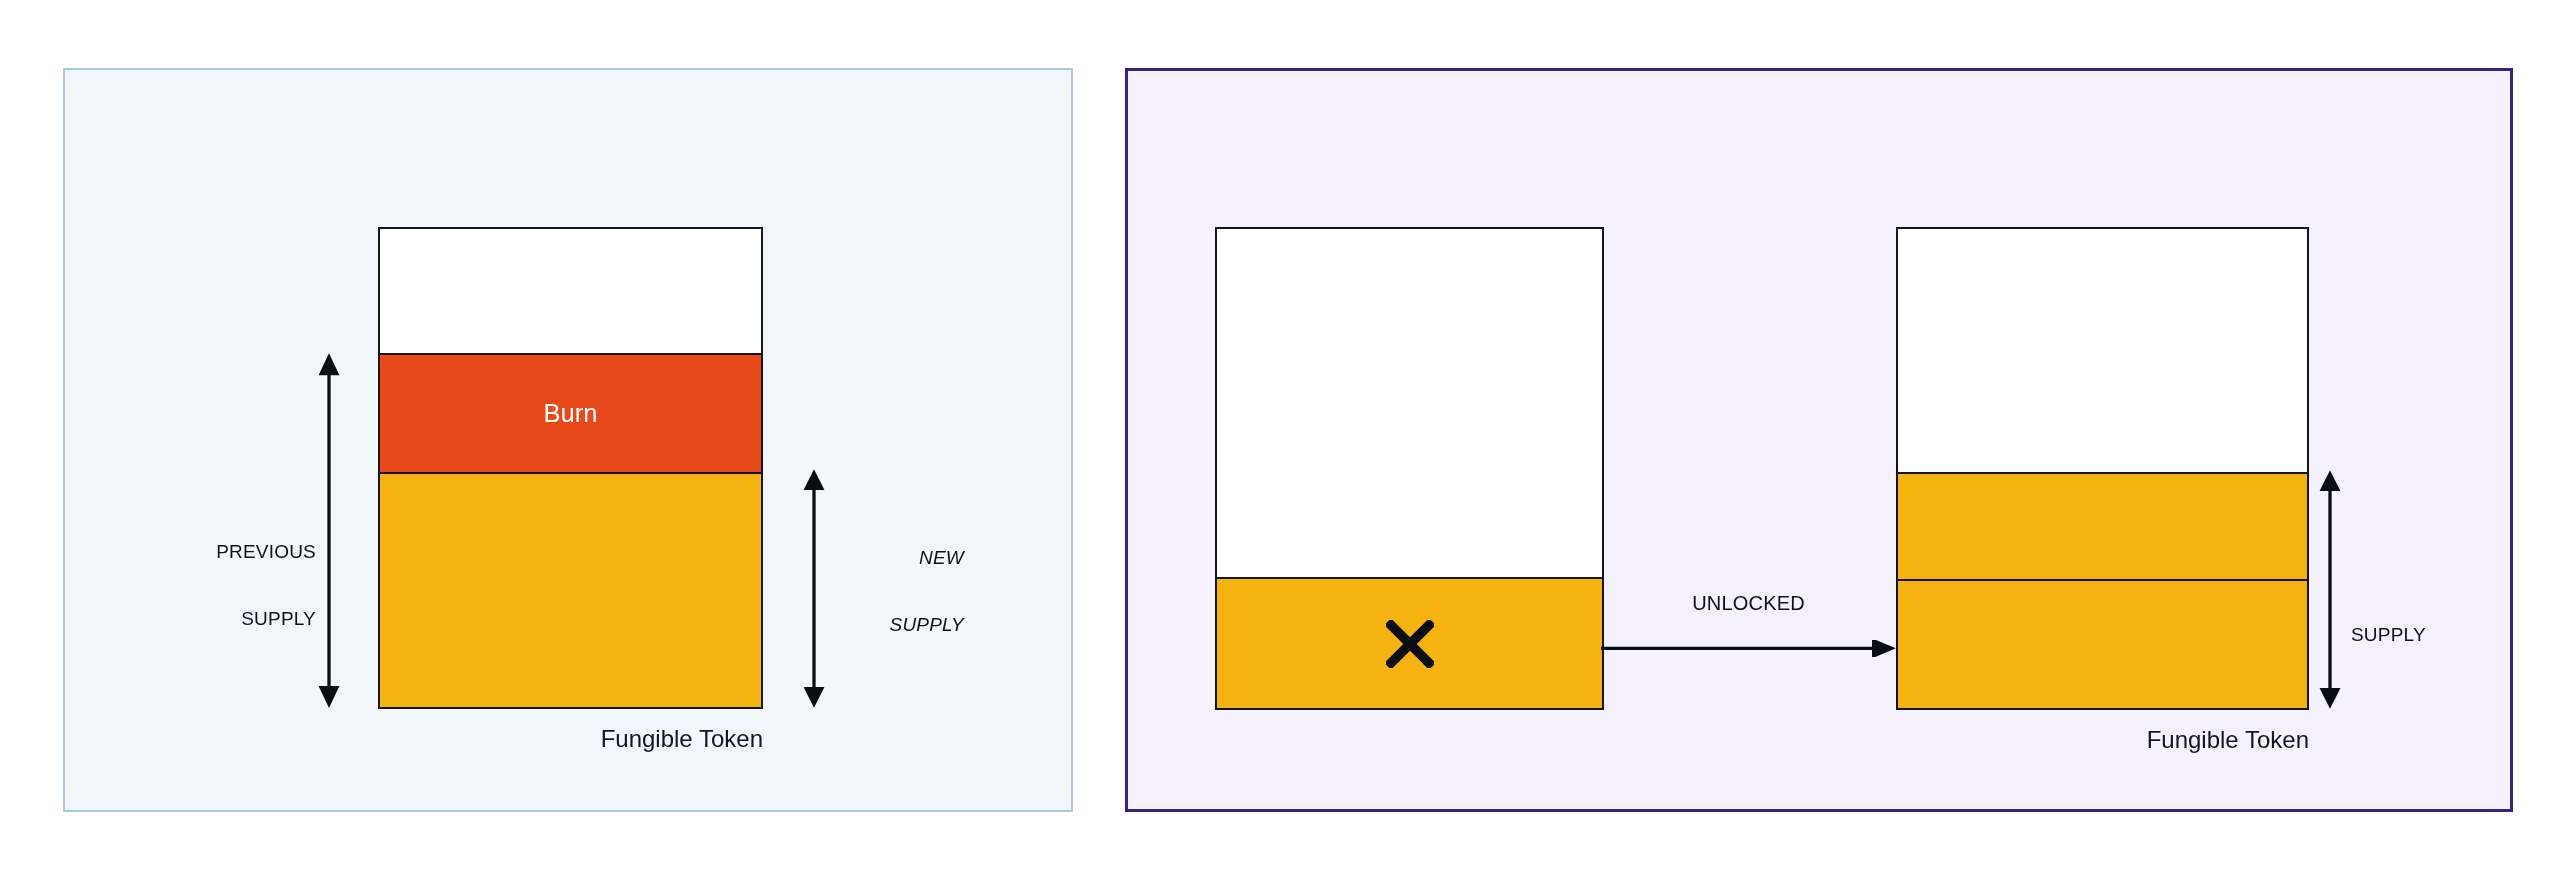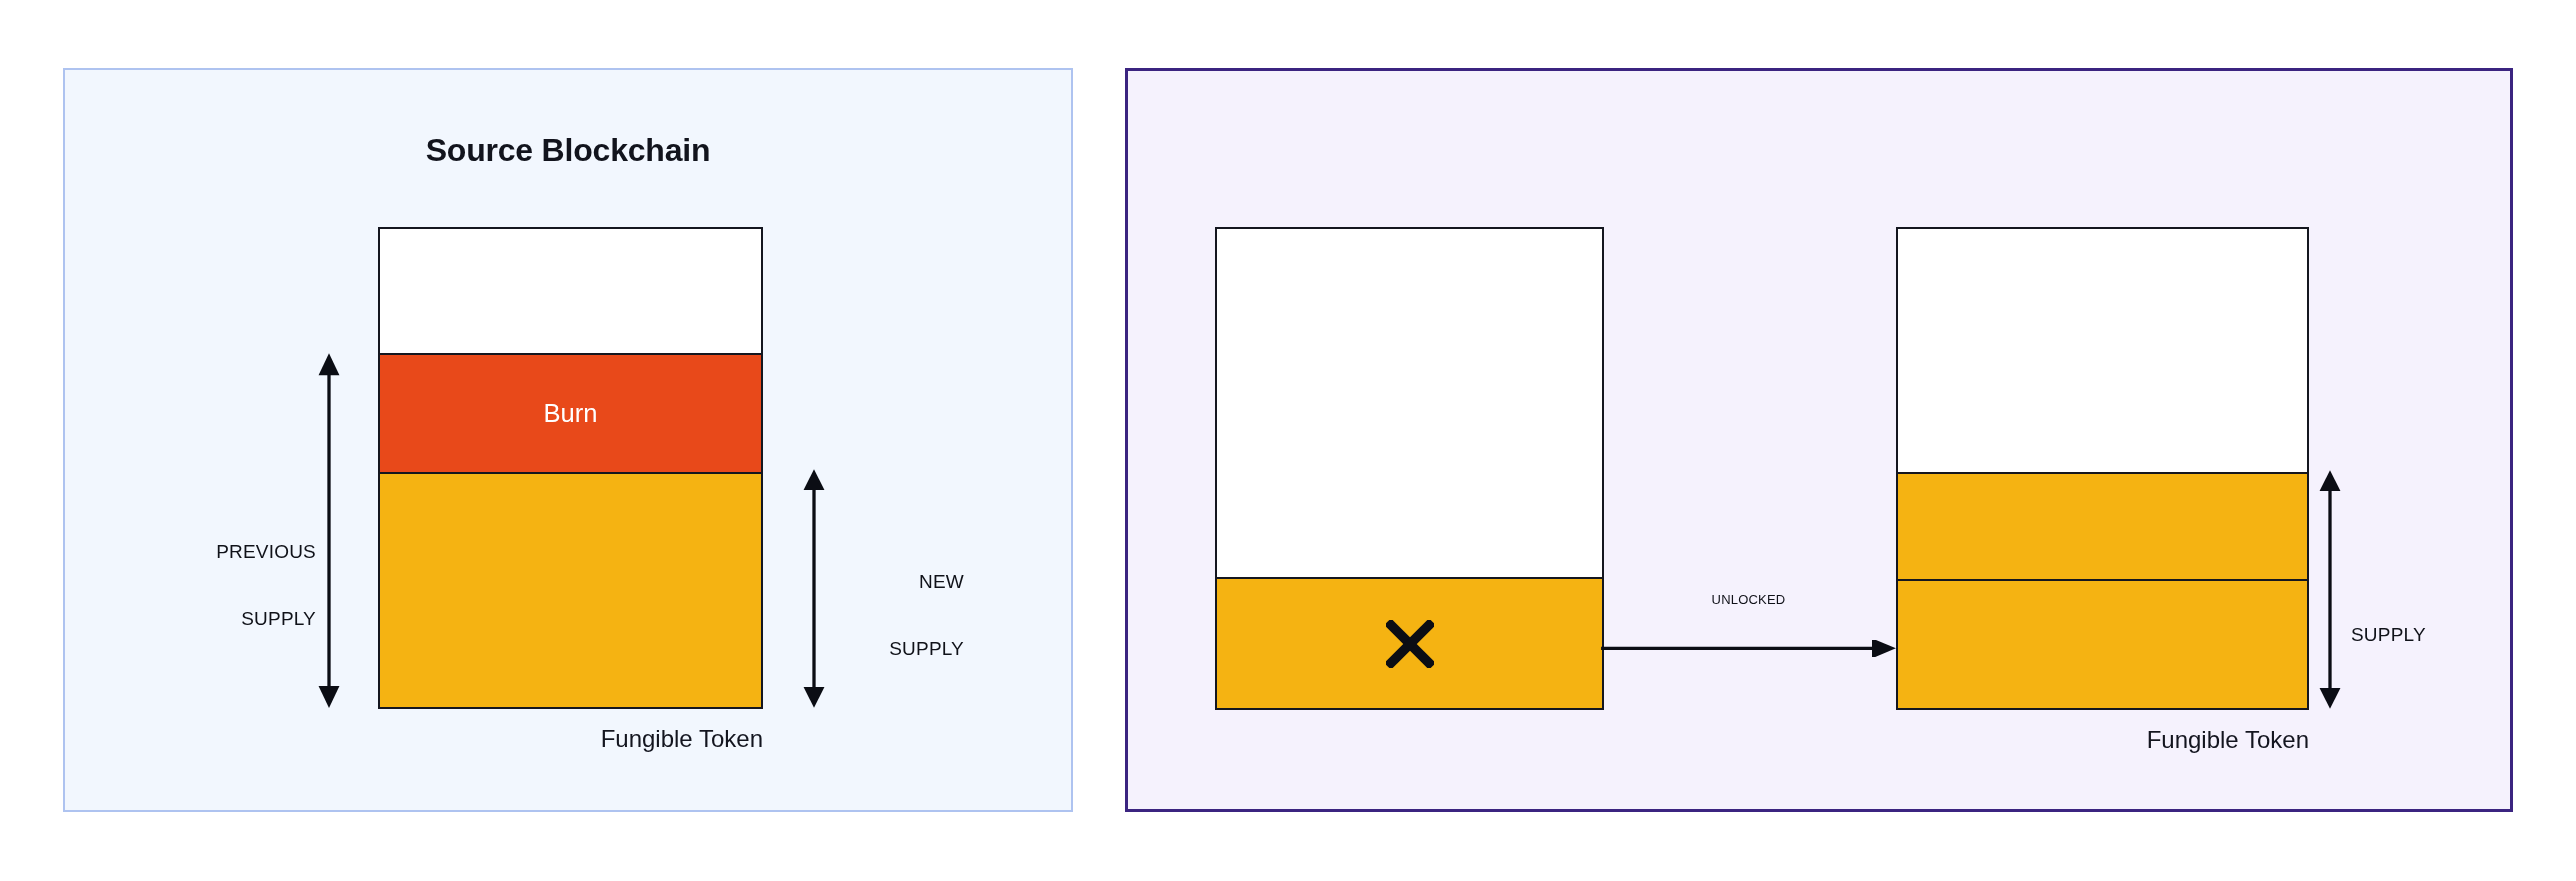--- a/index.html
+++ b/index.html
@@ -40,29 +40,28 @@
 
   
   .vmeasure{position:absolute;}
   .vmeasure svg{display:block;}
   .measure-label{position:absolute;text-align:right;font-size:19px;
       color:#101219;line-height:1.18;letter-spacing:0.2px;white-space:pre;}
 
   
   .harrow{position:absolute;}
   .harrow svg{display:block;}
-  .harrow-label{position:absolute;text-align:center;font-size:13px;
+  .harrow-label{position:absolute;text-align:center;font-size:20px;
       color:#101219;letter-spacing:0.2px;white-space:nowrap;line-height:1;}
 </style>
 </head>
 <body>
 
 <div class="panel" id="source-panel">
 
-  <div class="panel-title">Source Blockchain</div>
 
   <div class="bar" style="left:313px;top:157px;width:385px;height:482px;">
     <div class="seg" style="top:0;height:124px;background:#ffffff;"></div>
     <div class="seg seg-burn" style="top:124px;height:121px;">
       <span class="seg-label">Burn</span>
     </div>
     <div class="seg seg-yellow" style="top:245px;bottom:0;"></div>
   </div>
 
   <div class="bar-caption" style="left:313px;top:657px;width:385px;">Fungible Token</div>
@@ -79,21 +78,21 @@
     <div>SUPPLY</div>
   </div>
 
   <div class="vmeasure" style="left:738px;top:398px;width:22px;height:241px;">
     <svg width="22" height="241" viewBox="0 0 40 434">
       <line x1="20" y1="26" x2="20" y2="408" stroke="#0b0d14" stroke-width="6"></line>
       <polygon points="20,0 39,38 1,38" fill="#0b0d14"></polygon>
       <polygon points="20,434 39,396 1,396" fill="#0b0d14"></polygon>
     </svg>
   </div>
-  <div class="measure-label" style="left:771px;top:456px;width:128px;">
+  <div class="measure-label" style="left:771px;top:432px;width:128px;font-style:italic;">
     <div>NEW</div>
     <div>SUPPLY</div>
   </div>
 </div>
 
 <div class="panel" id="destination-panel">
 
 
   <div class="bar" style="left:87px;top:156px;width:389px;height:483px;">
     <div class="seg" style="top:0;height:348px;background:#ffffff;"></div>

